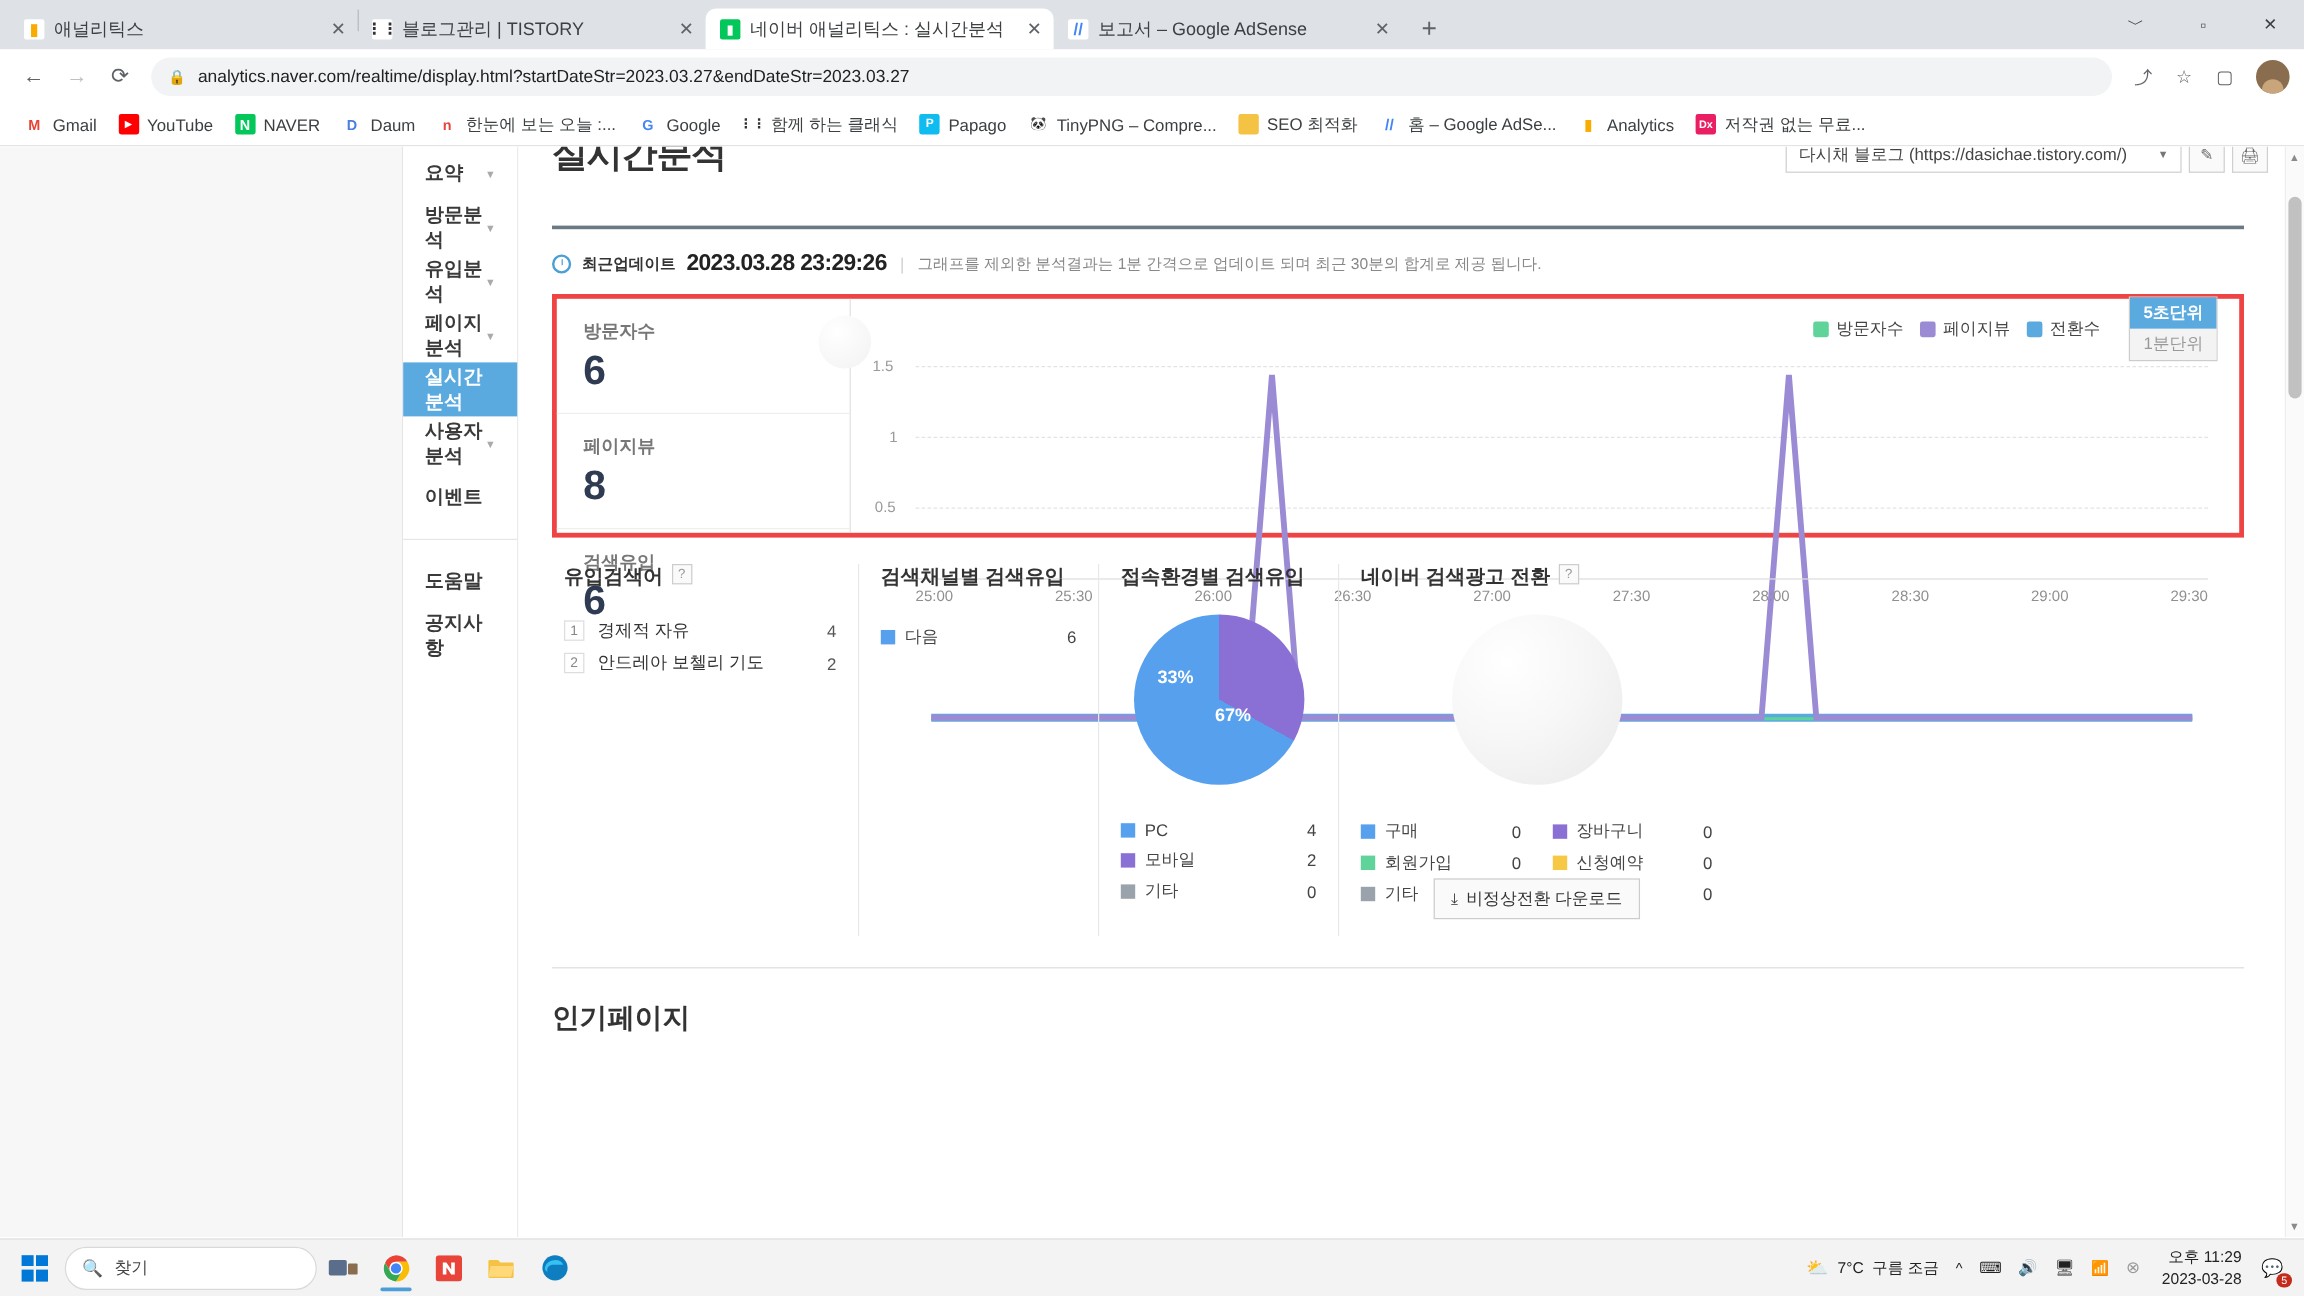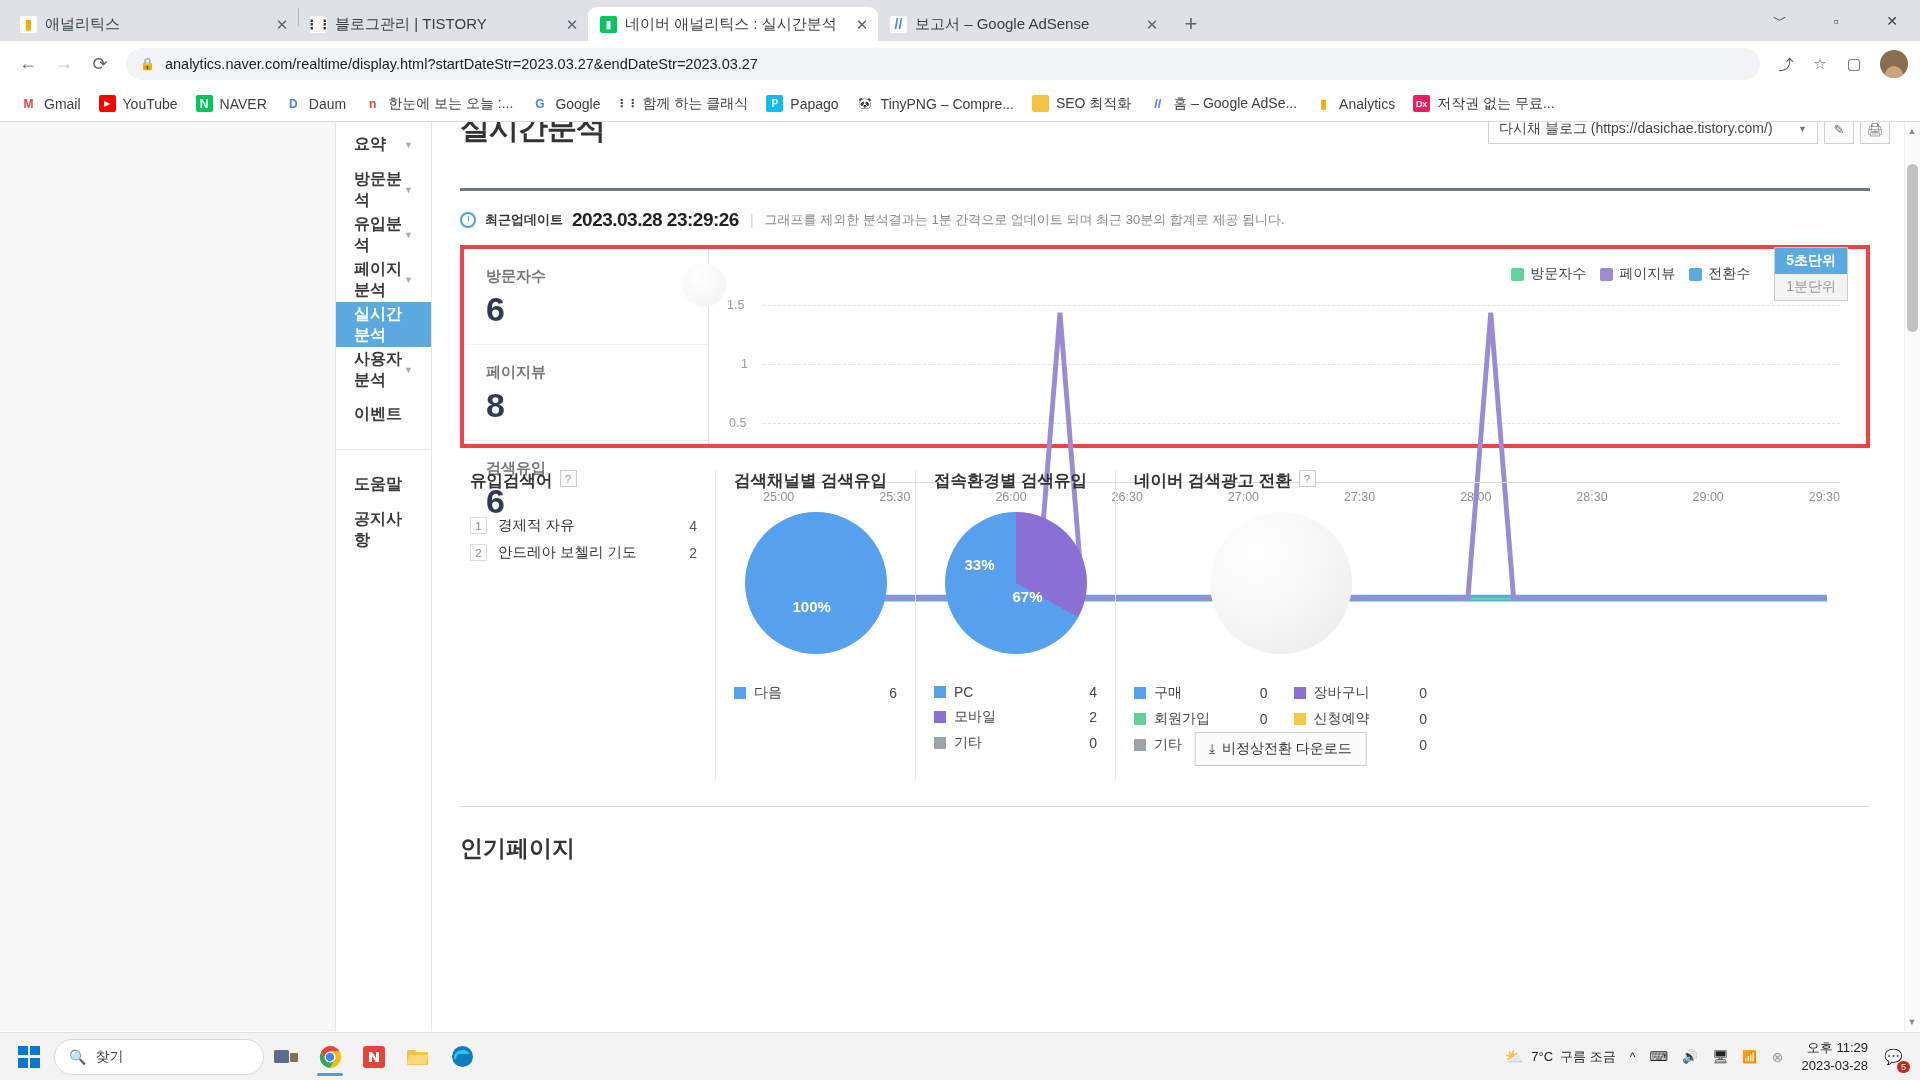--- a/index.html
+++ b/index.html
@@ -623,25 +623,20 @@
           <div class="kw-row">
             <span class="kw-rank">2</span>
             <span class="kw-name">안드레아 보첼리 기도</span>
             <span class="kw-count">2</span>
           </div>
         </div>
 
         <div class="quad-panel" style="width:200px;">
           <div class="qp-title">
             <span>검색채널별 검색유입</span>
-          </div>
-          <div class="pie-wrap">
-            <div class="pie" style="background:#57a0ee;">
-              <span class="pie-label" style="left:48px;top:86px;">100%</span>
-            </div>
           </div>
           <div class="pie-legend">
             <div class="pl-row">
               <span class="pl-sw" style="background:#57a0ee;"></span>
               <span class="pl-name">다음</span>
               <span class="pl-val">6</span>
             </div>
           </div>
         </div>
 

